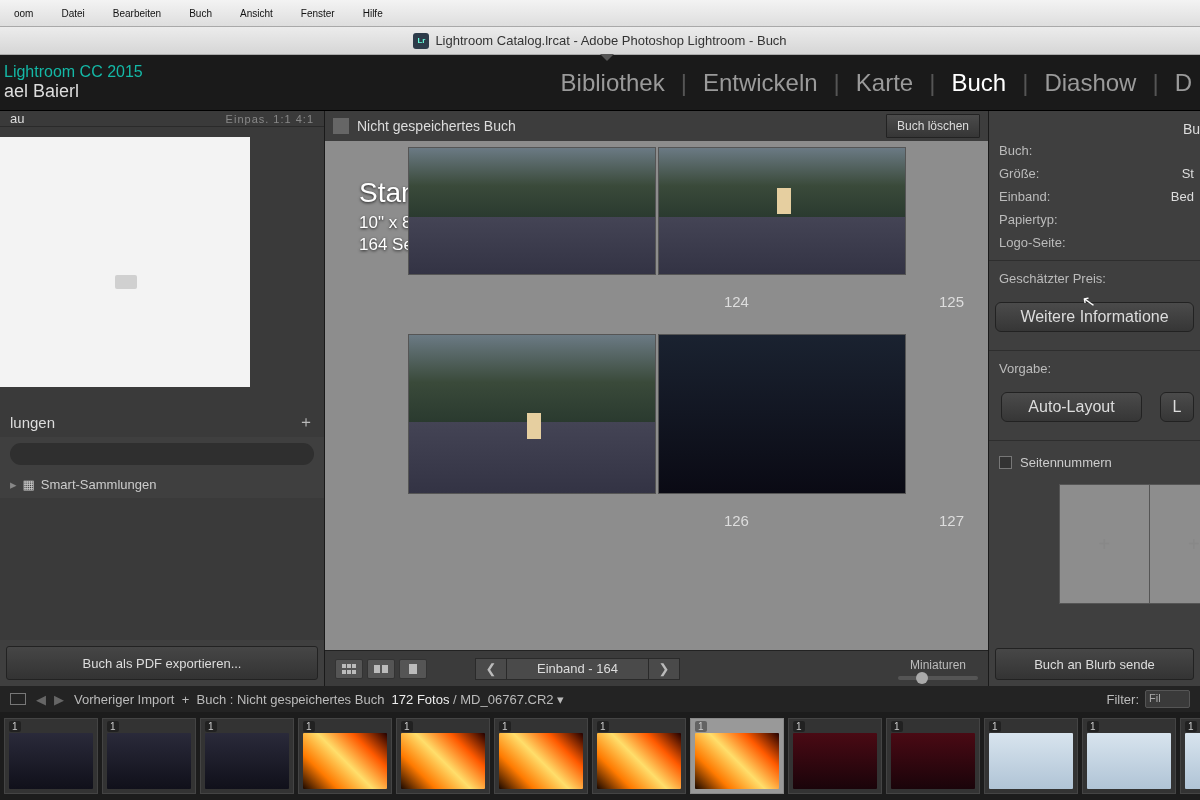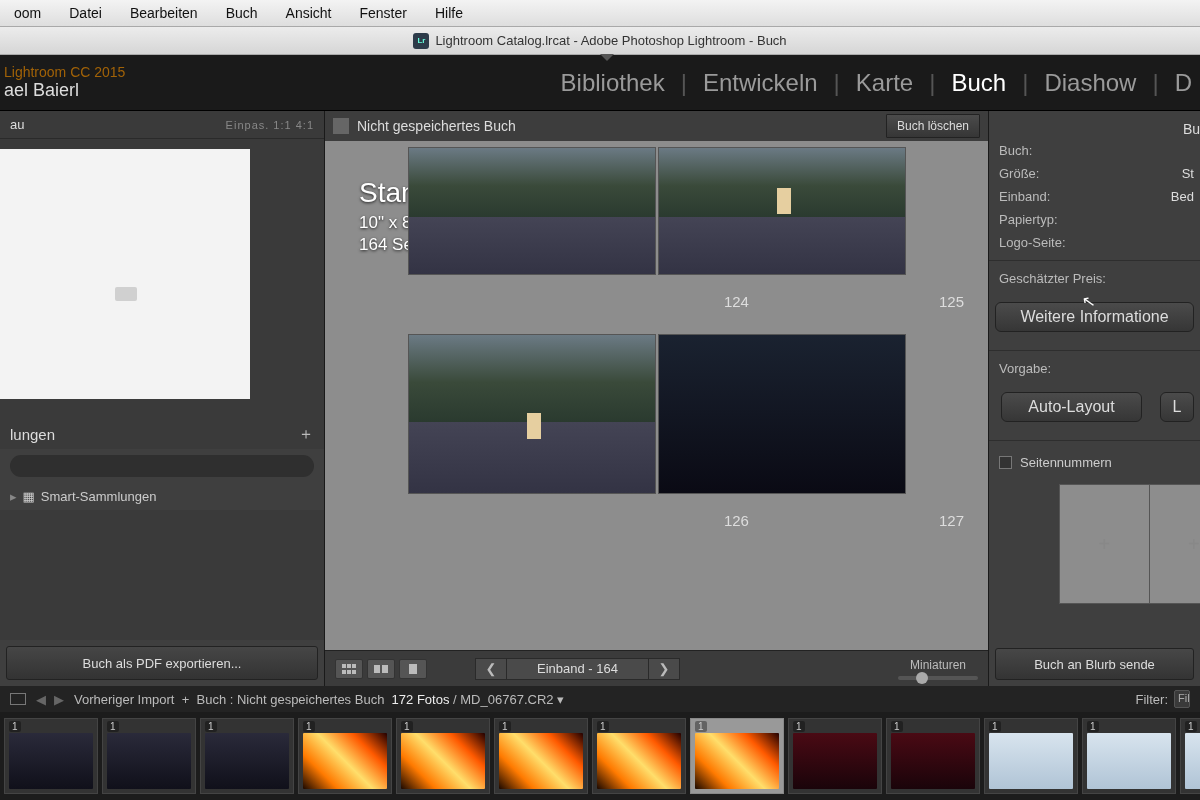--- a/index.html
+++ b/index.html
@@ -1,44 +1,44 @@
 <!DOCTYPE html>
 <html><head>
 <meta charset="utf-8">
 <style>
   * { box-sizing: border-box; margin: 0; padding: 0; font-family: "Helvetica Neue", Arial, sans-serif; }
   body { width: 1200px; height: 800px; overflow: hidden; background: #3a3a3a; color: #ccc; font-size: 13px; user-select: none; }
 
   
   .os-menubar { height: 27px; background: linear-gradient(#f3f3f3,#dedede); border-bottom:1px solid #a9a9a9; display:flex; align-items:center; padding-left:0; }
-  .os-menubar span { padding: 0 14px; color:#111; font-size:14px; }
+  .os-menubar span { padding: 0 14px; color:#111; font-size:10px; }
 
   
   .titlebar { height:28px; background:linear-gradient(#ececec,#d6d6d6); display:flex; align-items:center; justify-content:center; color:#333; font-size:13px; border-bottom:1px solid #aaa; position:relative;}
   .titlebar .lr-badge { width:16px; height:16px; background:#2d3b4a; border-radius:3px; margin-right:6px; display:flex; align-items:center; justify-content:center; font-size:8px; color:#6fd; font-weight:bold;}
   .titlebar .arrow-down { position:absolute; bottom:-7px; left:50%; width:0;height:0;border-left:7px solid transparent;border-right:7px solid transparent;border-top:7px solid #555;}
 
   
   .topbar { height:56px; background:#1a1a1a; border-bottom:1px solid #000; display:flex; align-items:center; justify-content:space-between; padding:0 0 0 0;}
   .identity { padding-left:4px; }
-  .identity .line1 { color:#a16207; font-size:14px; }
+  .identity .line1 { color:#14b8a6; font-size:16px; }
   .identity .line2 { color:#ddd; font-size:18px; }
   .modules { display:flex; align-items:center; font-size:24px; color:#9a9a9a; }
   .modules .mod { padding:0 8px; }
   .modules .mod.active { color:#fff; font-weight:500;}
   .modules .sep { color:#555; padding:0 8px;}
 
   
   .workspace { display:flex; height:575px; }
   .panel-left { width:324px; background:#3f3f3f; display:flex; flex-direction:column; }
   .panel-center { flex:1; background:#8d8d8d; display:flex; flex-direction:column; border-left:1px solid #1a1a1a; border-right:1px solid #1a1a1a;}
   .panel-right { width:211px; background:#3f3f3f; display:flex; flex-direction:column; }
 
   
-  .phead { height:28px; display:flex; align-items:center; justify-content:space-between; padding:0 10px; background:#3a3a3a; border-bottom:1px solid #2a2a2a; font-size:13px; color:#ddd;}
+  .phead { height:16px; display:flex; align-items:center; justify-content:space-between; padding:0 10px; background:#3a3a3a; border-bottom:1px solid #2a2a2a; font-size:13px; color:#ddd;}
   .zoom { color:#888; font-size:11px; letter-spacing:1px;}
   .preview { height:280px; background:#3a3a3a; padding:10px 10px 10px 0; }
   .preview-inner { width:250px; height:250px; background:#f3f3f3; position:relative;}
   .preview-inner::after{ content:""; position:absolute; left:46%; top:55%; width:22px; height:14px; background:#d0d0d0; border-radius:2px;}
   .collections-head { height:30px; display:flex; align-items:center; justify-content:space-between; padding:0 10px; background:#3a3a3a; font-size:15px; color:#ddd;}
   .add-plus { color:#bbb; font-size:16px;}
   .coll-filter { margin:6px 10px; height:22px; background:#2f2f2f; border-radius:11px; display:flex; align-items:center; padding:0 10px; color:#7a7a7a; font-size:12px;}
   .coll-item { padding:6px 10px; display:flex; align-items:center; gap:6px; color:#ccc; font-size:13px;}
   .coll-item::before{content:"▸"; color:#888;}
   .left-spacer{ flex:1; background:#3a3a3a;}
@@ -89,21 +89,21 @@
   .margin-preview .gutter{ width:1px; background:#555;}
   .send-btn { margin:6px; height:32px; background:linear-gradient(#474747,#343434); border:1px solid #222; border-radius:3px; display:flex;align-items:center;justify-content:center;color:#ddd;font-size:13px;}
   .cursor { position:absolute; left:1082px; top:292px; font-size:16px; color:#fff; transform:rotate(-10deg); pointer-events:none;}
 
   
   .strip-head { height:26px; background:#232323; display:flex; align-items:center; padding:0 10px; color:#bbb; font-size:13px; gap:8px;}
   .strip-head .navarr{ display:flex; gap:4px;}
   .strip-head .navarr span{ width:14px; text-align:center; color:#666;}
   .strip-head .crumb b{color:#eee; font-weight:normal;}
   .strip-head .filter{ margin-left:auto; display:flex; align-items:center; gap:6px;}
-  .filter-box{ width:16px;height:18px; background:#3a3a3a; border:1px solid #555; border-radius:2px;}
+  .filter-box{ width:45px;height:18px; background:#3a3a3a; border:1px solid #555; border-radius:2px;}
   .filmstrip { height:88px; background:#1c1c1c; display:flex; align-items:center; padding:0 4px; gap:4px; overflow:hidden;}
   .thumb { width:94px; height:76px; background:#333; border:1px solid #444; position:relative; flex-shrink:0;}
   .thumb.sel{ border:1px solid #888; background:#999;}
   .thumb .n{ position:absolute; top:2px; left:4px; font-size:10px; color:#ccc; background:rgba(0,0,0,.35); padding:0 3px; border-radius:2px;}
   .thumb .img{ position:absolute; left:4px; top:14px; right:4px; bottom:4px; border-radius:1px;}
   .thumb .fire{ background:linear-gradient(45deg,#1a0800,#ff7a00,#ffde6b,#ff5a00,#200);}
   .thumb .dark{ background:linear-gradient(#2a2a3a,#10101a);}
   .thumb .light{ background:linear-gradient(#d8e4ee,#b0c4d6);}
   .thumb .red{ background:linear-gradient(#4a0a14,#1a040a);}
 </style>

